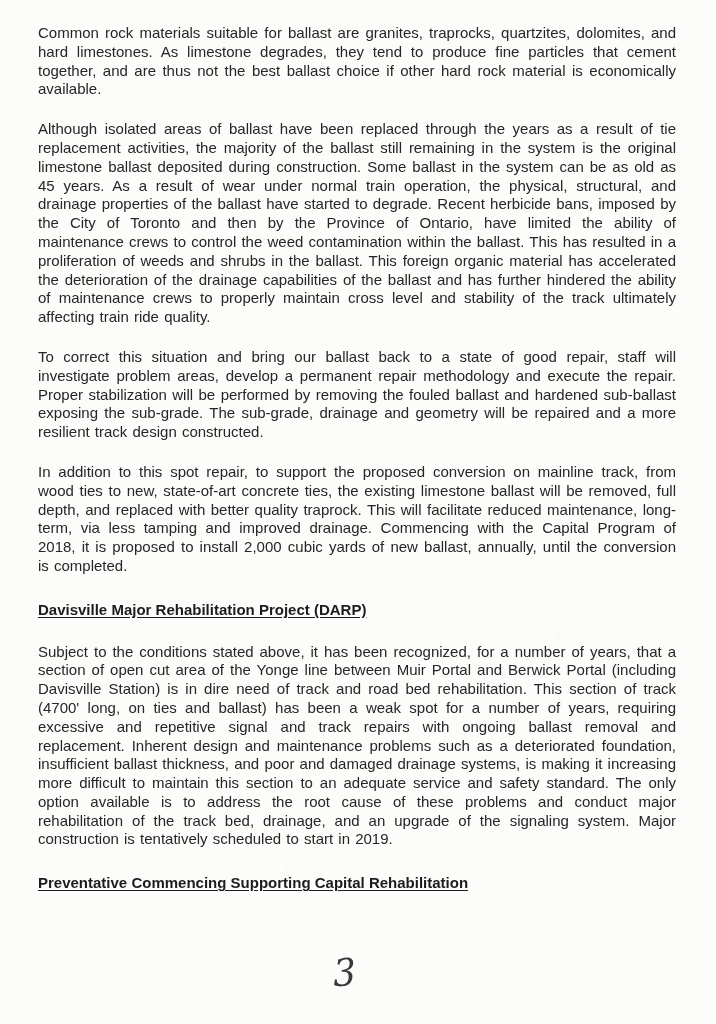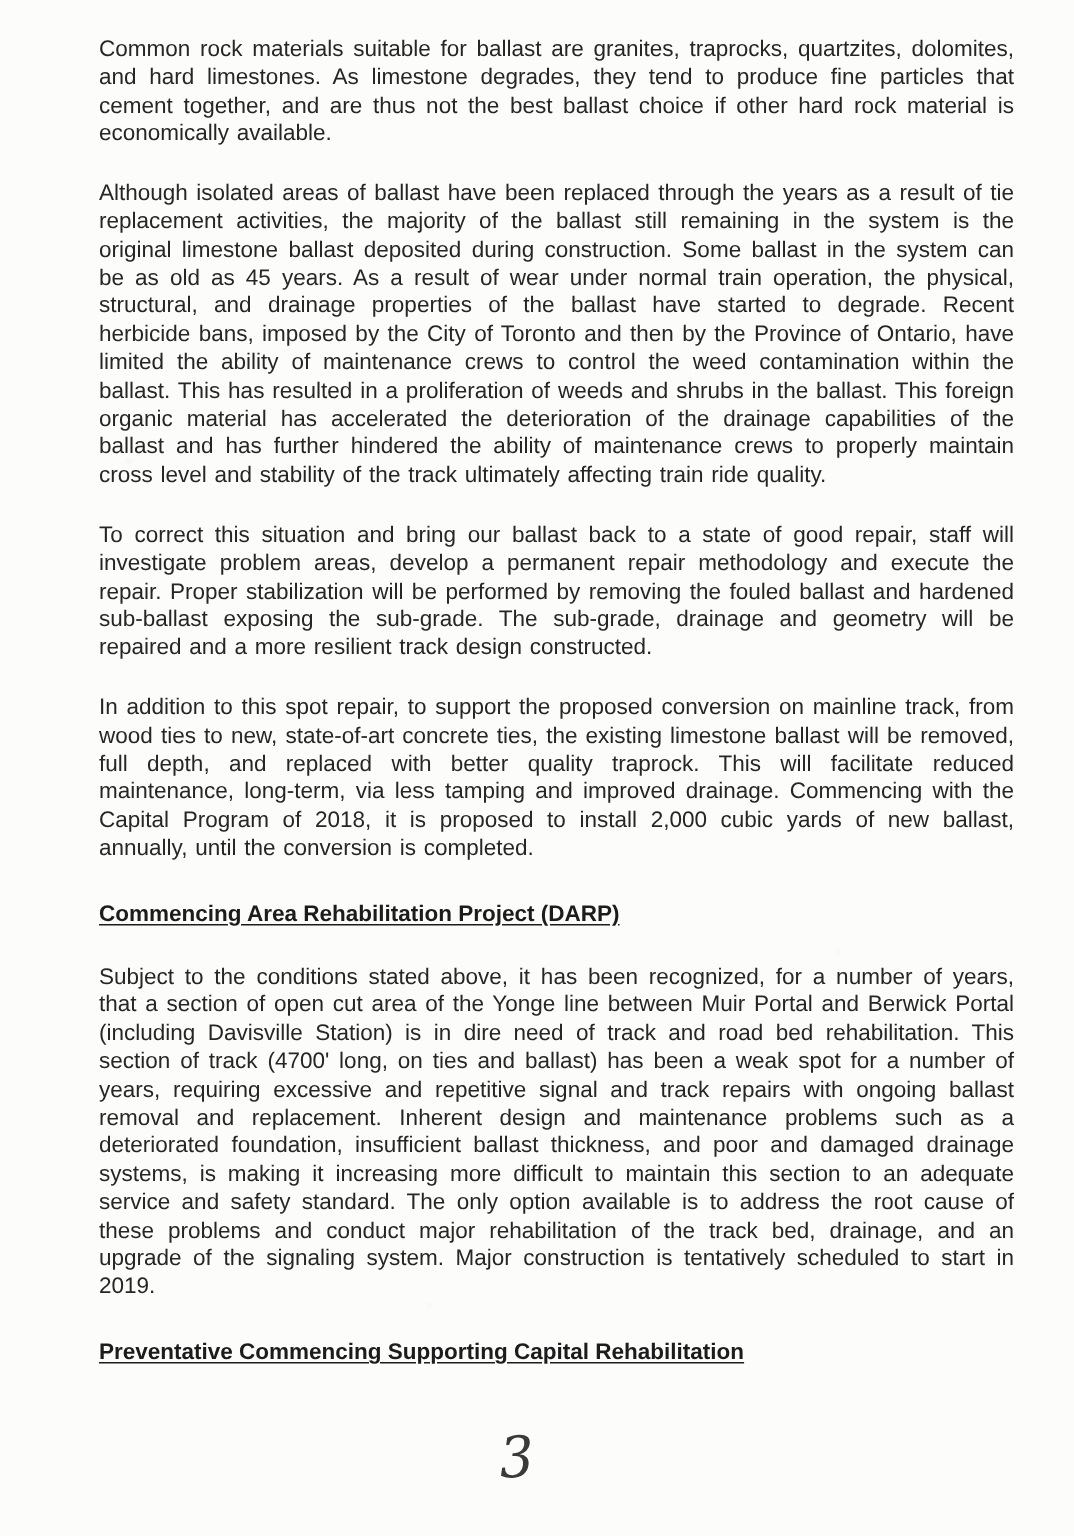--- a/index.html
+++ b/index.html
@@ -8,21 +8,20 @@
     background: #e8e8e6;
   }
   .sheet {
     position: relative;
     width: 716px;
     height: 1024px;
     margin: 0 auto;
     background: #fcfcfa;
     overflow: hidden;
     box-sizing: border-box;
-    padding-left: 28px;
   }
   
   .sheet::before {
     content: "";
     position: absolute;
     inset: 0;
     background:
       radial-gradient(circle at 12% 30%, rgba(0,0,0,0.015) 0 2px, transparent 3px),
       radial-gradient(circle at 78% 62%, rgba(0,0,0,0.012) 0 2px, transparent 3px),
       radial-gradient(circle at 40% 85%, rgba(0,0,0,0.012) 0 2px, transparent 3px);
@@ -75,21 +74,21 @@
 <div class="sheet">
   <div class="doc">
     <p class="para">Common rock materials suitable for ballast are granites, traprocks, quartzites, dolomites, and hard limestones. As limestone degrades, they tend to produce fine particles that cement together, and are thus not the best ballast choice if other hard rock material is economically available.</p>
 
     <p class="para">Although isolated areas of ballast have been replaced through the years as a result of tie replacement activities, the majority of the ballast still remaining in the system is the original limestone ballast deposited during construction.  Some ballast in the system can be as old as 45 years.  As a result of wear under normal train operation, the physical, structural, and drainage properties of the ballast have started to degrade. Recent herbicide bans, imposed by the City of Toronto and then by the Province of Ontario, have limited the ability of maintenance crews to control the weed contamination within the ballast.  This has resulted in a proliferation of weeds and shrubs in the ballast. This foreign organic material has accelerated the deterioration of the drainage capabilities of the ballast and has further hindered the ability of maintenance crews to properly maintain cross level and stability of the track ultimately affecting train ride quality.</p>
 
     <p class="para">To correct this situation and bring our ballast back to a state of good repair, staff will investigate problem areas, develop a permanent repair methodology and execute the repair. Proper stabilization will be performed by removing the fouled ballast and hardened sub-ballast exposing the sub-grade. The sub-grade, drainage and geometry will be repaired and a more resilient track design constructed.</p>
 
     <p class="para">In addition to this spot repair, to support the proposed conversion on mainline track, from wood ties to new, state-of-art concrete ties, the existing limestone ballast will be removed, full depth, and replaced with better quality traprock. This will facilitate reduced maintenance, long-term, via less tamping and improved drainage. Commencing with the Capital Program of 2018, it is proposed to install 2,000 cubic yards of new ballast, annually, until the conversion is completed.</p>
 
-    <h2 class="heading">Commencing Area Rehabilitation Project (DARP)</h2>
+    <h2 class="heading">Davisville Major Rehabilitation Project (DARP)</h2>
 
     <p class="para">Subject to the conditions stated above, it has been recognized, for a number of years, that a section of open cut area of the Yonge line between Muir Portal and Berwick Portal (including Davisville Station) is in dire need of track and road bed rehabilitation. This section of track (4700' long, on ties and ballast) has been a weak spot for a number of years, requiring excessive and repetitive signal and track repairs with ongoing ballast removal and replacement. Inherent design and maintenance problems such as a deteriorated foundation, insufficient ballast thickness, and poor and damaged drainage systems, is making it increasing more difficult to maintain this section to an adequate service and safety standard.  The only option available is to address the root cause of these problems and conduct major rehabilitation of the track bed, drainage, and an upgrade of the signaling system. Major construction is tentatively scheduled to start in 2019.</p>
 
     <h2 class="heading">Preventative Commencing Supporting Capital Rehabilitation</h2>
   </div>
 
   <div class="page-number">
     <span>3</span>
   </div>
 </div>

